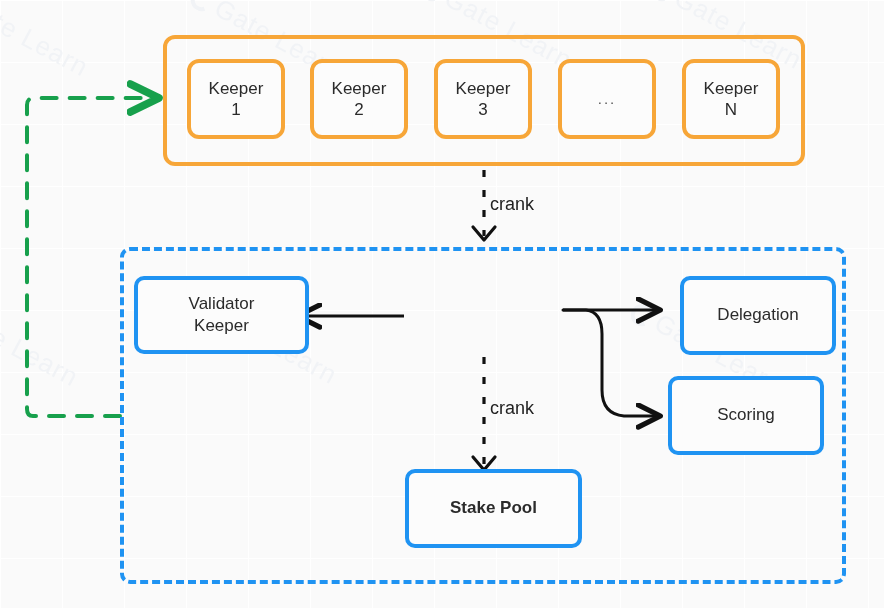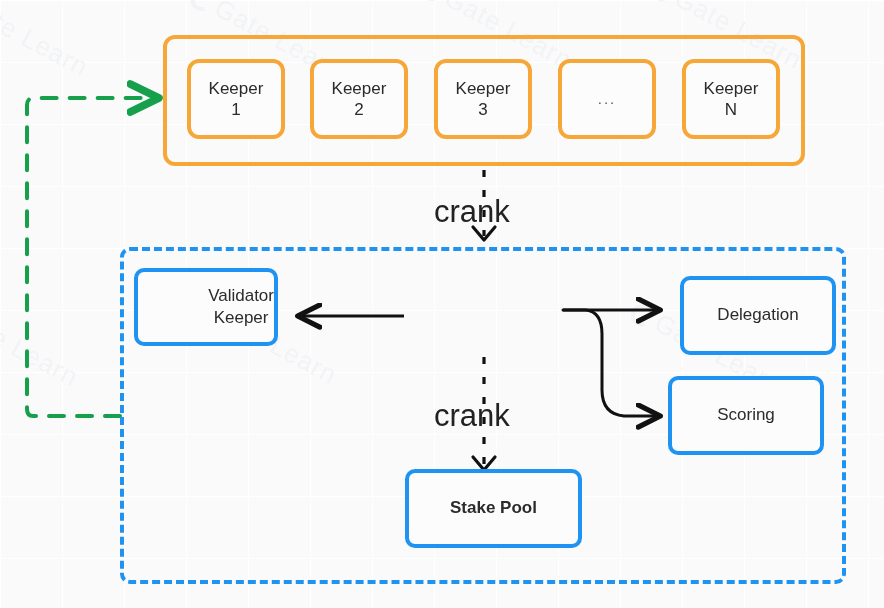--- a/index.html
+++ b/index.html
@@ -84,23 +84,23 @@
     border: 4px solid var(--orange, #f7a638);
     border-radius: 12px;
   }
   #system-container {
     border: 4px dashed var(--blue, #1f93f2);
     border-radius: 10px;
   }
   .crank-label {
     position: absolute;
     color: #222222;
-    font-size: 31px;
+    font-size: 18px;
     z-index: 2;
-    text-align: left;
+    text-align: right;
     font-family: "Liberation Sans", sans-serif;
   }
   .ellipsis-dots {
     letter-spacing: 2px;
     font-size: 15px;
     color: #555;
   }
 </style>
 </head>
 <body>
@@ -173,21 +173,21 @@
     <div>
       <span>Keeper</span><br>
       <span>N</span>
     </div>
   </div>
 
   <div class="crank-label" style="left:434px; top:194px; width:100px;">crank</div>
 
   <div id="system-container" class="container-outline" style="left: 120px; top: 247px; width: 726px; height: 337px; border-color: rgb(31, 147, 242);"></div>
 
-  <div class="node blue-box" style="left: 134px; top: 268px; width: 144px; height: 78px; border-color: rgb(31, 147, 242); justify-content: flex-end;">
+  <div class="node blue-box" style="left: 134px; top: 276px; width: 175px; height: 78px; border-color: rgb(31, 147, 242);">
     <div>
       <span>Validator</span><br>
       <span>Keeper</span>
     </div>
   </div>
 
 
   <div class="node blue-box" style="left: 668px; top: 276px; width: 156px; height: 79px; border-color: rgb(31, 147, 242); margin-left: 12px;">
     <span>Delegation</span>
   </div>

